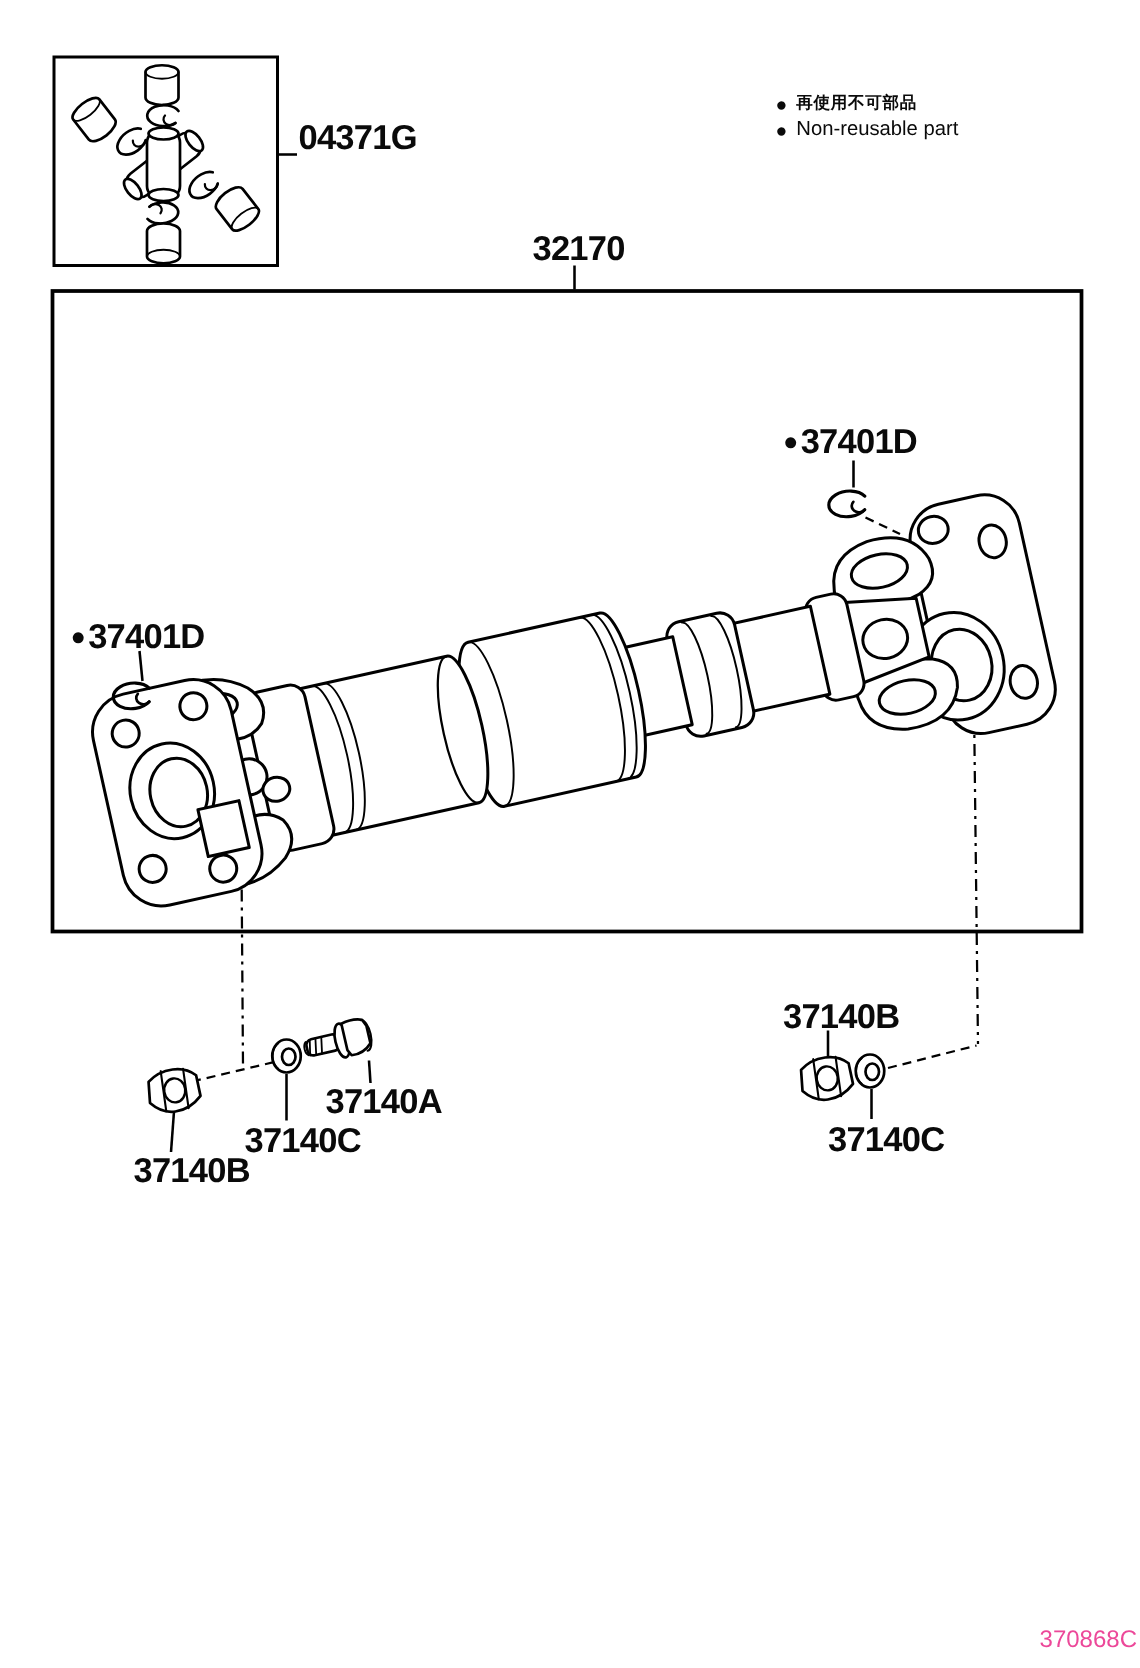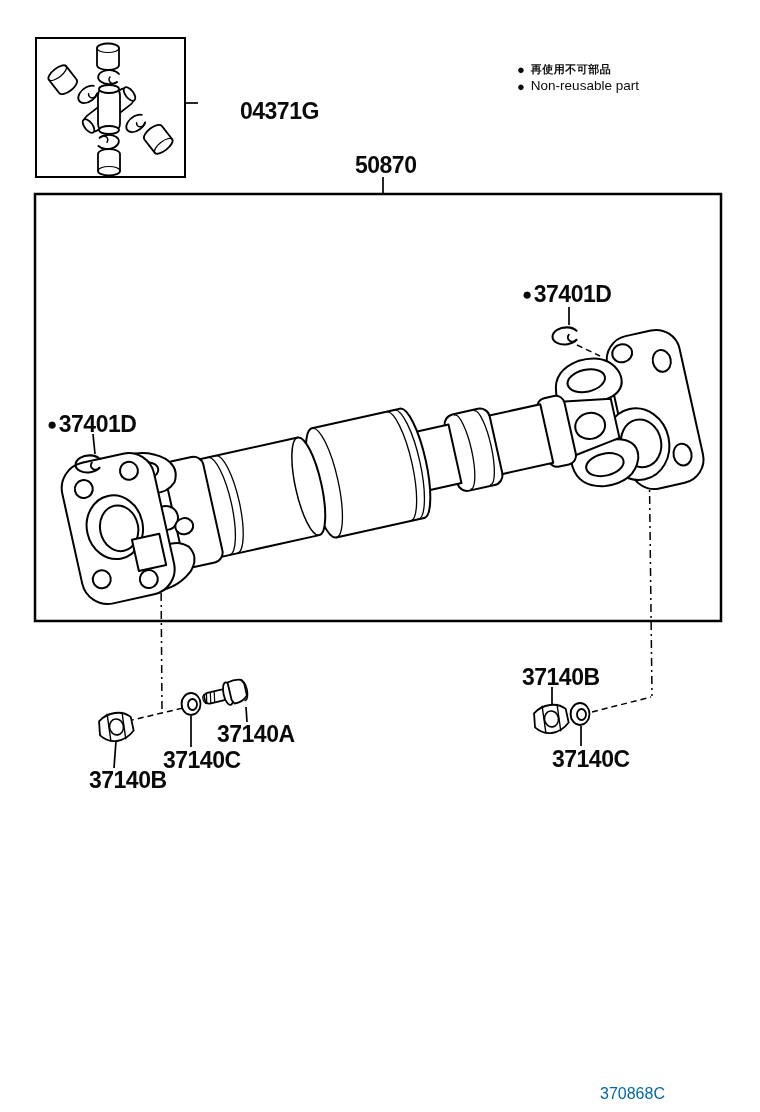--- a/index.html
+++ b/index.html
@@ -31,23 +31,23 @@
     left:517px;top:63px;
     color:#0a0a0a;
   }
   .legend-row{display:flex;align-items:center;margin-bottom:3px;}
   .legend-row .bullet{font-size:13px;margin-right:6px;line-height:1;}
   .legend-jp{font-size:11px;font-weight:700;line-height:1.1;letter-spacing:0.5px;}
   .legend-en{font-size:13.5px;font-weight:400;line-height:1.1;}
   .footer-code{
     position:absolute;
     left:600px;top:1085px;width:158px;
-    text-align:left;
+    text-align:right;
     font-size:16px;font-weight:400;
-    color:#0369a1;letter-spacing:0;
+    color:#ec4899;letter-spacing:0;
   }
 </style>
 </head>
 <body>
 
 <div class="canvas">
 
   <svg class="art" width="760" height="1112" viewBox="0 0 760 1112">
     <defs>
       <g id="cup">
@@ -211,23 +211,23 @@
     <div class="legend-row">
       <span class="bullet">●</span>
       <span class="legend-jp">再使用不可部品</span>
     </div>
     <div class="legend-row">
       <span class="bullet">●</span>
       <span class="legend-en">Non-reusable part</span>
     </div>
   </div>
 
-  <div class="part-label" style="left:199px;top:100px;margin-left:41px;">04371G</div>
-
-  <div class="part-label" style="left:355px;top:154px;">50870</div>
+  <div class="part-label" style="left:199px;top:80px;">04371G</div>
+
+  <div class="part-label" style="left:355px;top:154px;">32170</div>
 
   <div class="part-label" style="left:522px;top:283px;">
     <span class="bullet">●</span><span>37401D</span>
   </div>
 
   <div class="part-label" style="left:47px;top:413px;">
     <span class="bullet">●</span><span>37401D</span>
   </div>
 
   <div class="part-label" style="left:89px;top:769px;">37140B</div>

